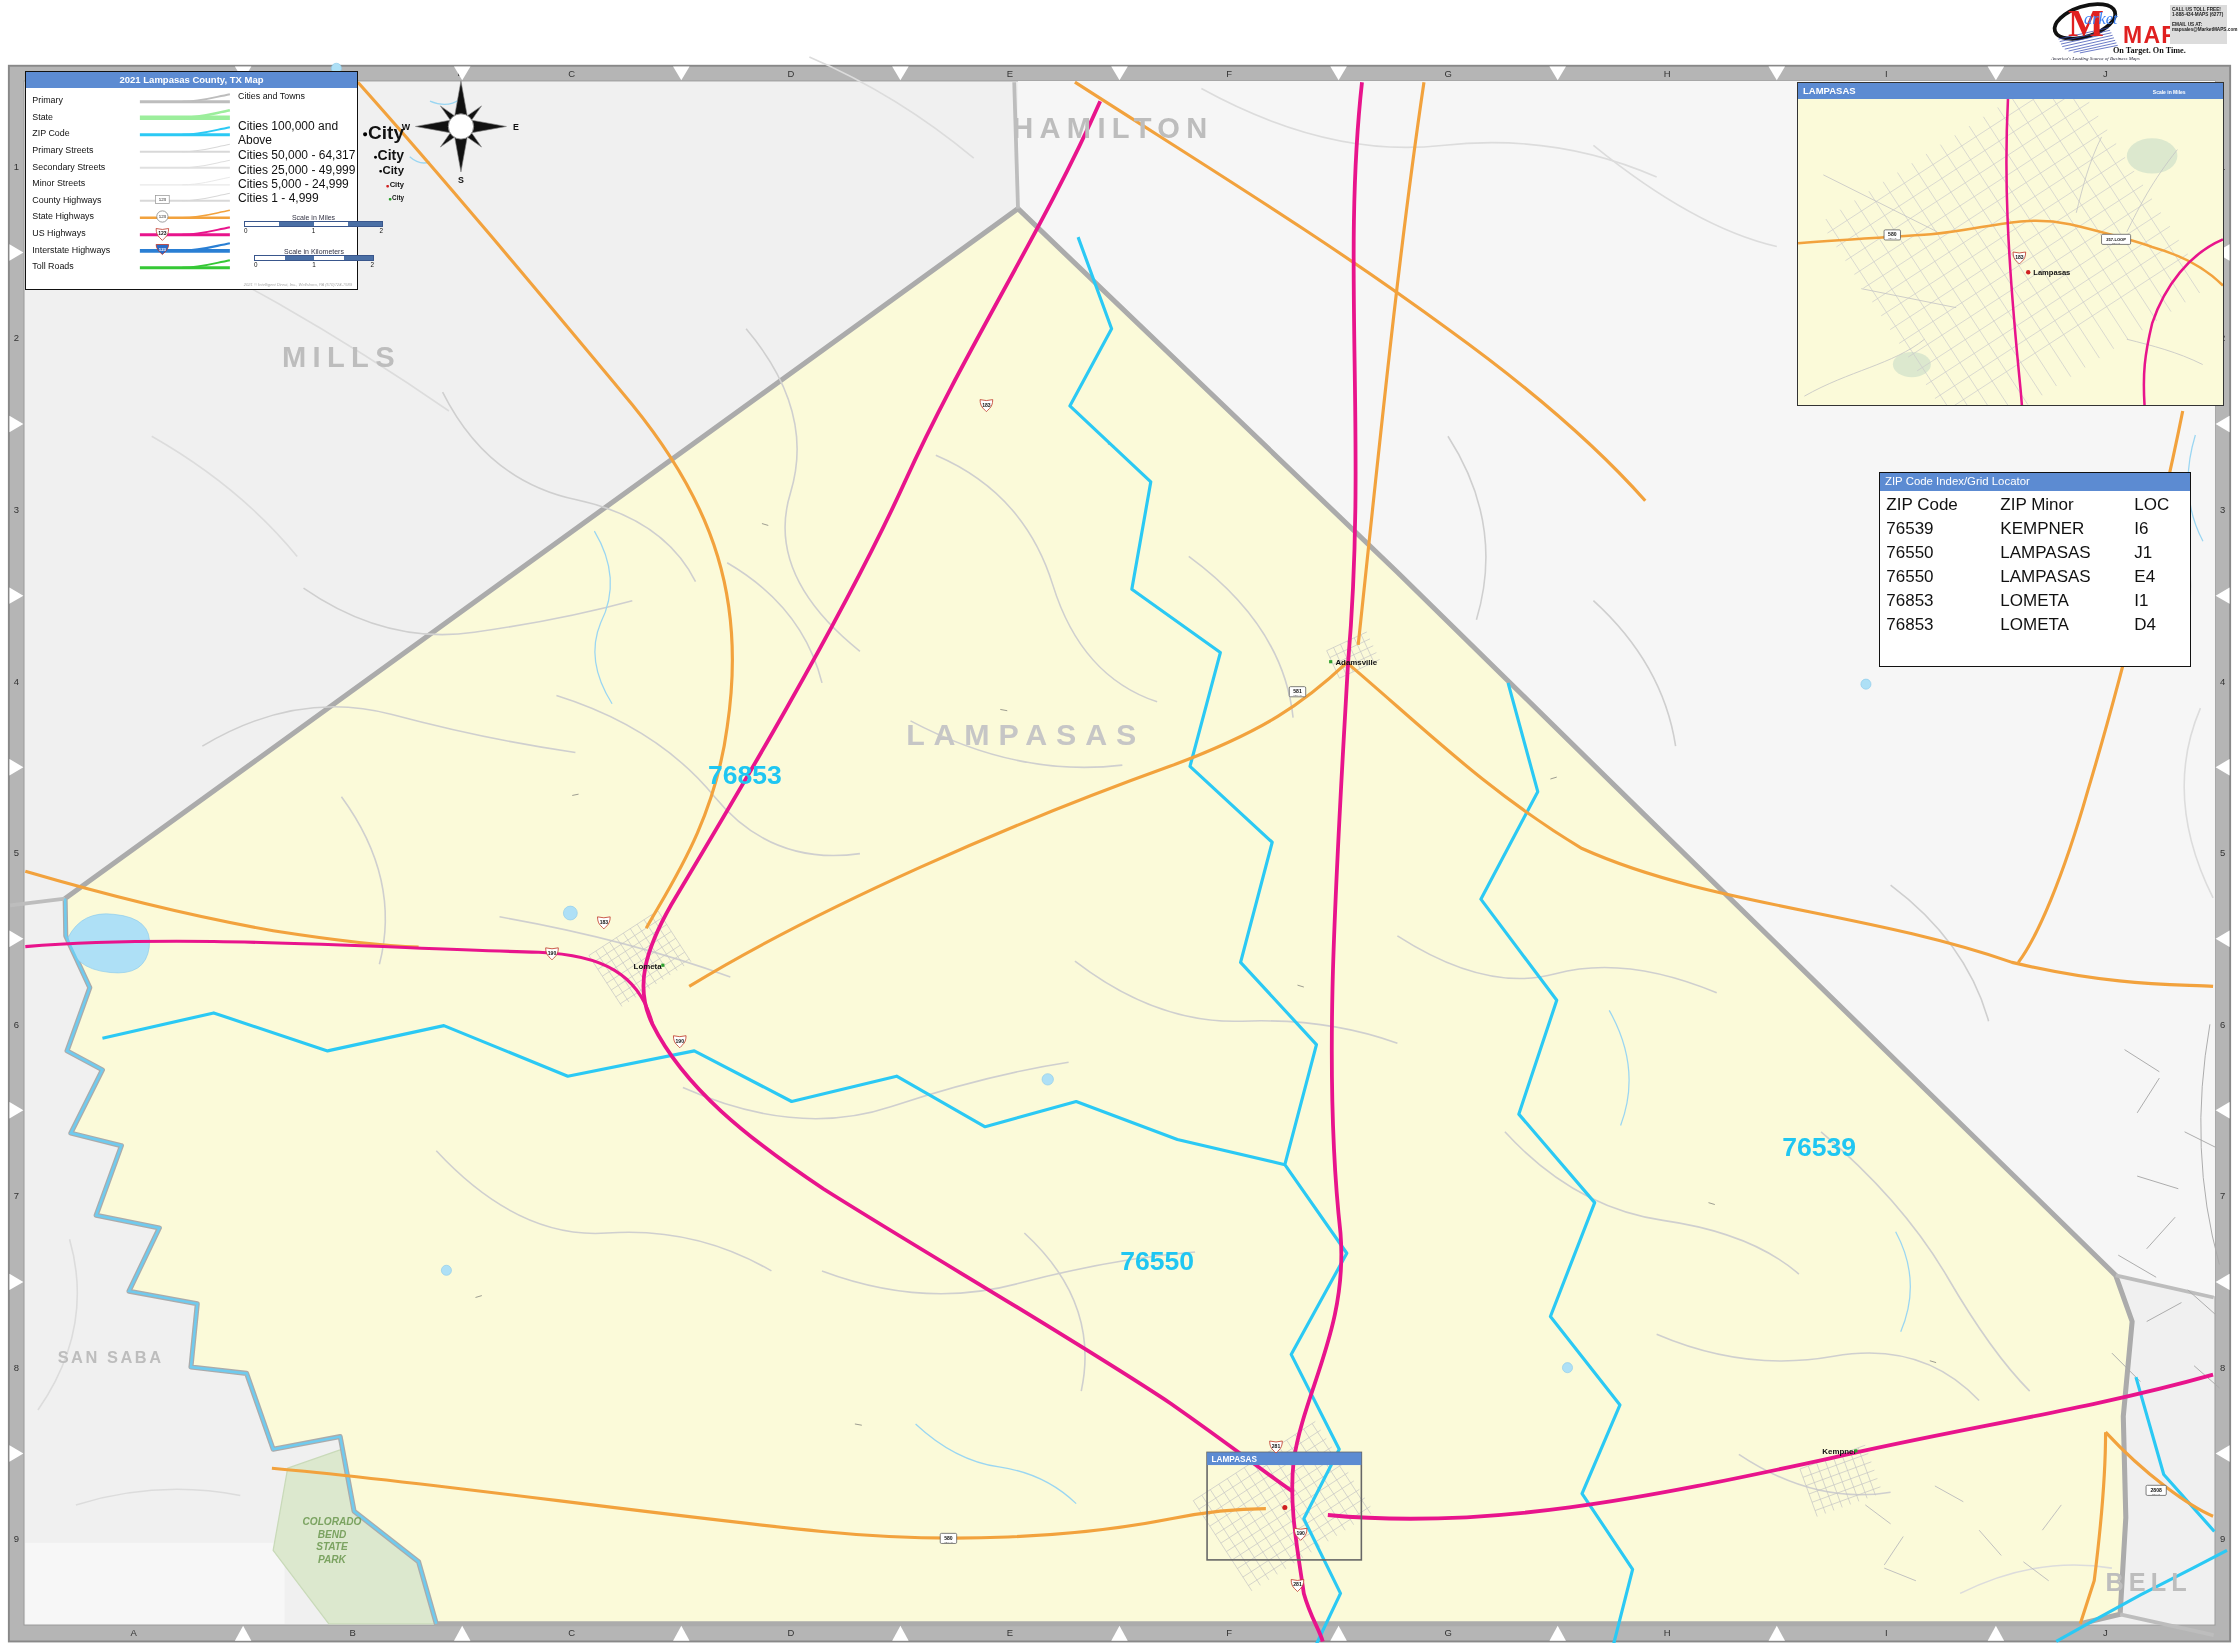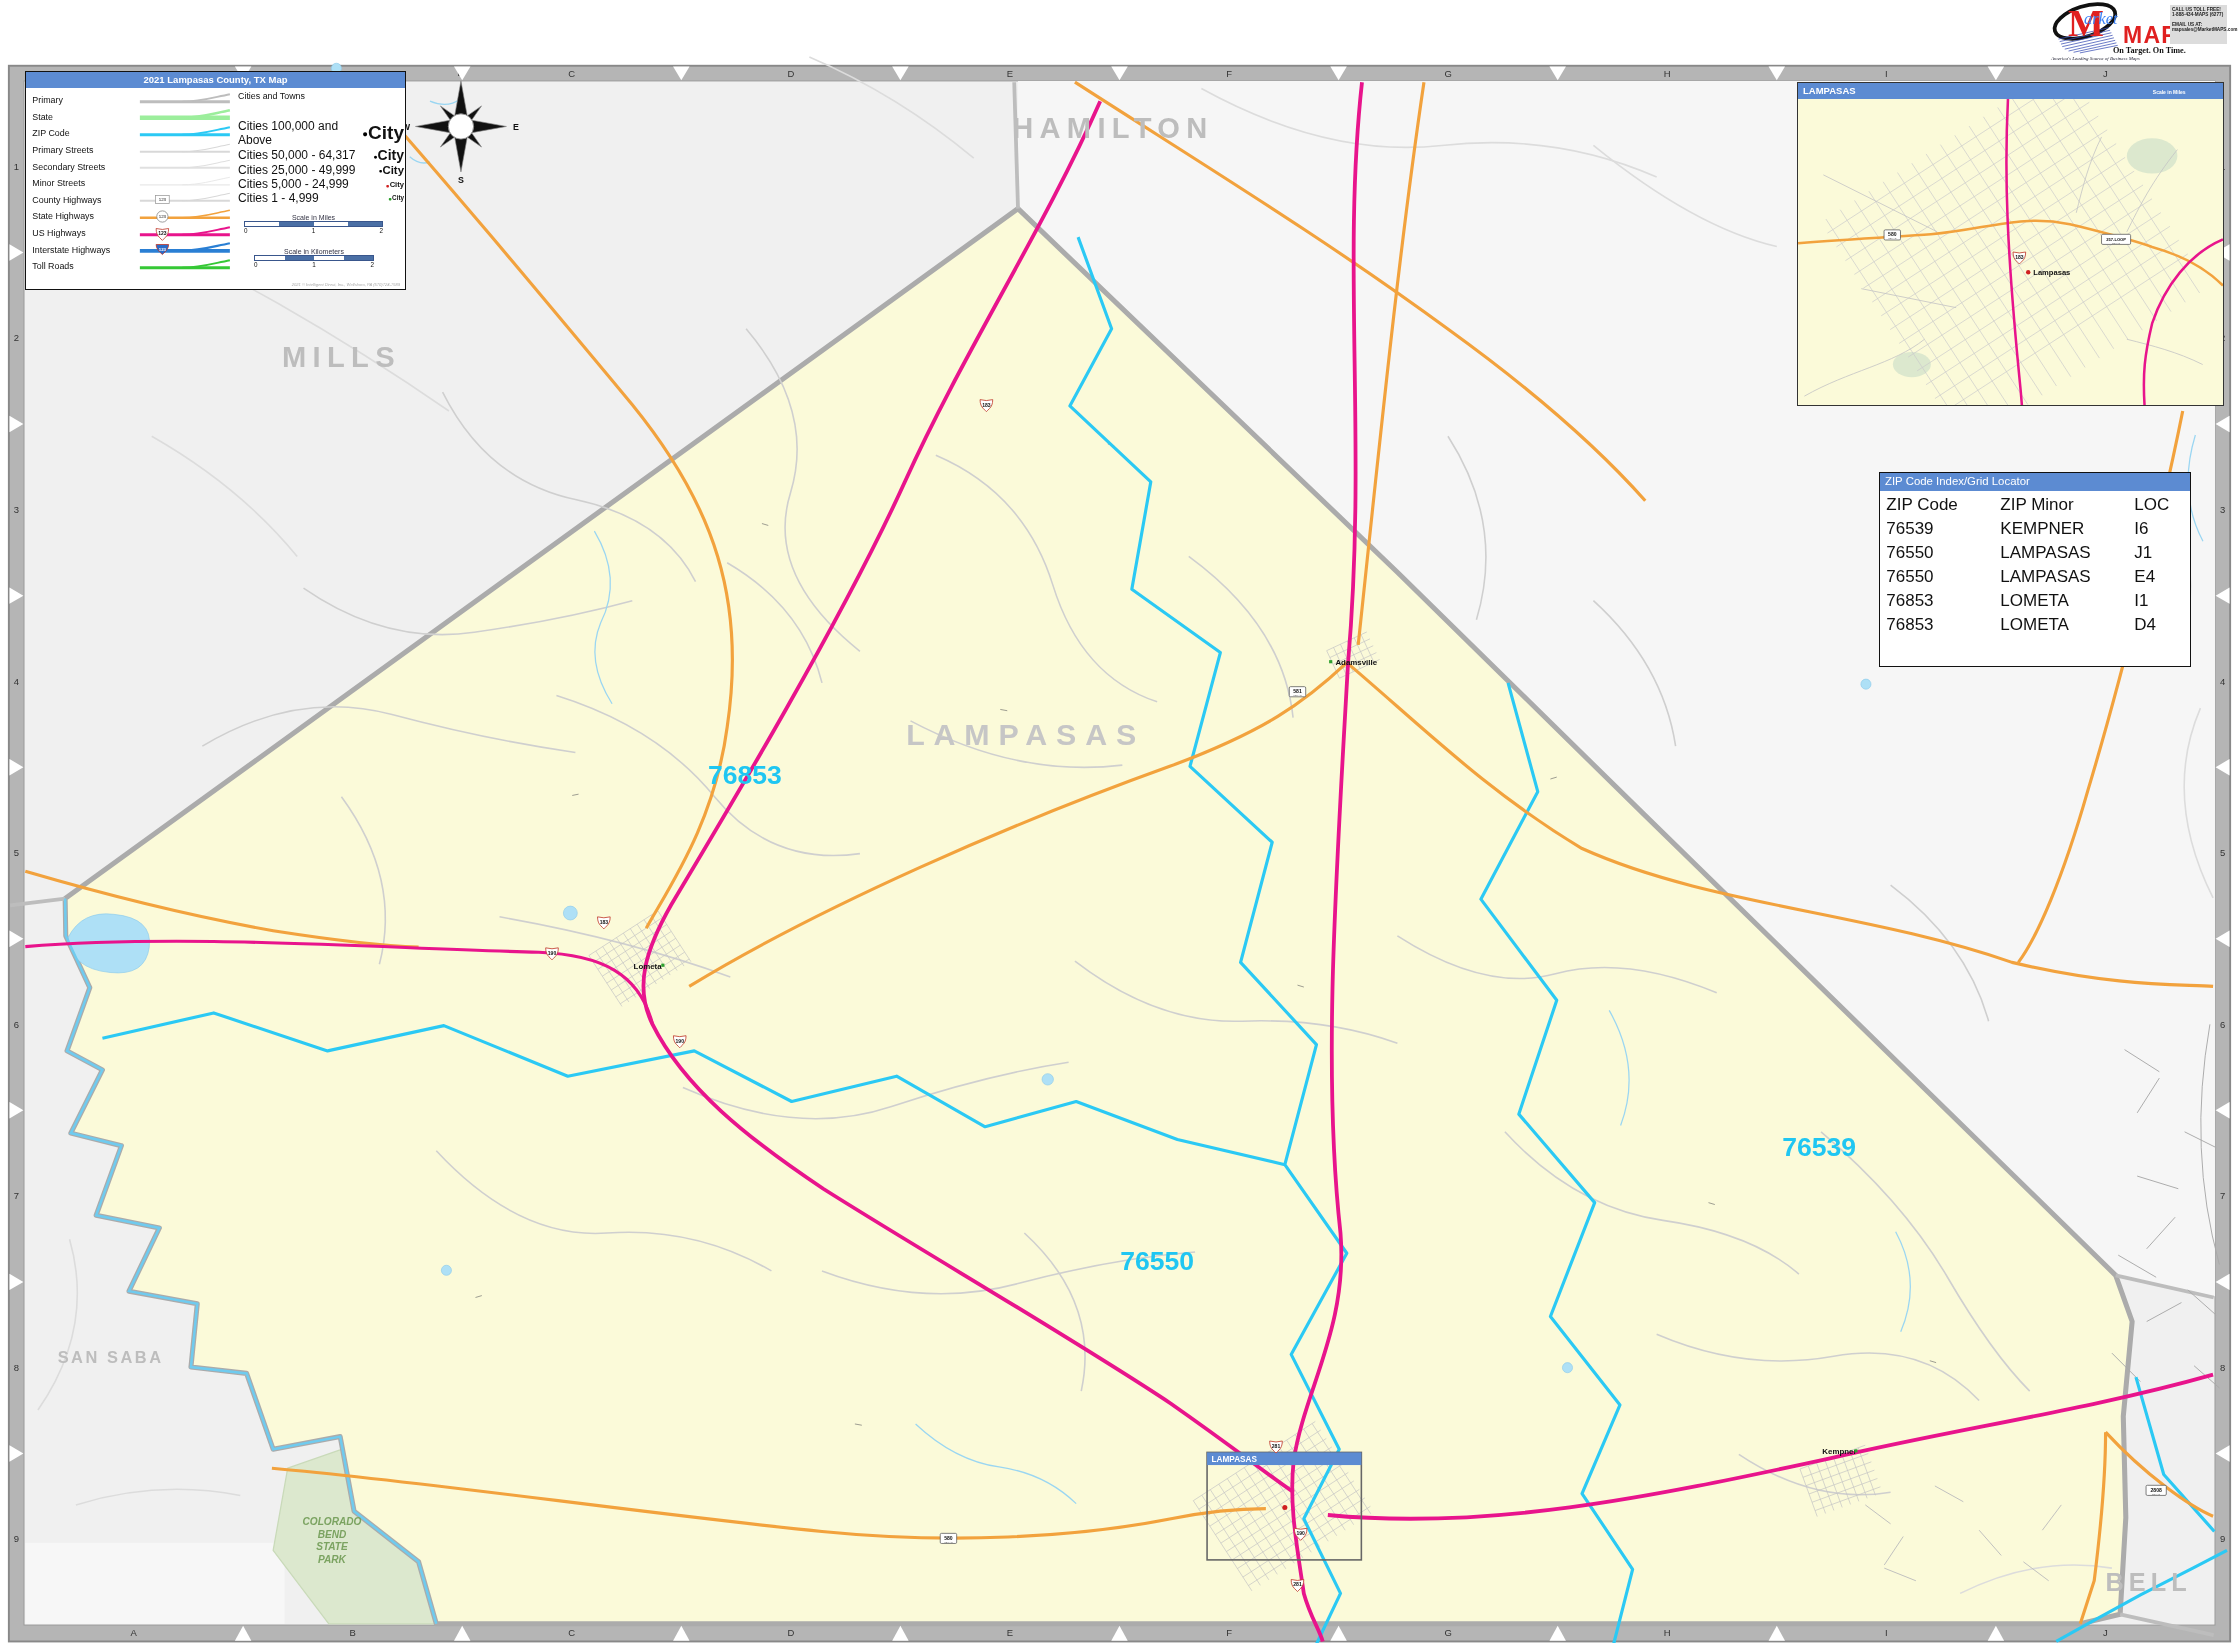--- a/index.html
+++ b/index.html
@@ -13,21 +13,21 @@
   .logoblk .arket{position:absolute;left:70px;top:8.9px;font-family:"Liberation Serif",serif;font-style:italic;font-size:16.4px;color:#3b82f6;}
   .logoblk .maps{position:absolute;left:109px;top:21.5px;font-size:23px;font-weight:bold;color:#E02020;letter-spacing:1.3px;}
   .logoblk .tagline{position:absolute;left:99px;top:46px;font-family:"Liberation Serif",serif;font-weight:bold;font-size:8.2px;color:#111;}
   .logoblk .subline{position:absolute;left:37px;top:56px;font-family:"Liberation Serif",serif;font-style:italic;font-size:5px;color:#223;}
   .contact{position:absolute;left:156px;top:5px;width:54px;height:37px;background:#DCDCDC;font-size:4.7px;font-weight:bold;color:#222;padding:1.9px 1.3px 0 1.9px;line-height:5.4px;}
   .contact .gap{height:3.8px;}
   svg{font-family:"Liberation Sans",sans-serif;}
   #mapsvg{position:absolute;left:0;top:0;}
   .panel{position:absolute;background:#fff;border:1.3px solid #111;box-sizing:border-box;}
   .panel .pbar{background:#5C8BD2;color:#fff;}
-  .legend{left:25px;top:71px;width:381px;height:219px;}
+  .legend{left:25px;top:71px;width:333px;height:219px;}
   .legend .pbar{height:16.4px;font-size:9.5px;font-weight:600;text-align:center;line-height:16.4px;}
   .lrows{position:absolute;left:6.3px;top:20px;width:202px;}
   .lrow{display:flex;align-items:center;height:16.6px;}
   .lrow .llab{width:106px;font-size:8.9px;color:#111;}
   .rcol{position:absolute;left:212px;top:19px;width:166px;}
   .rcol .chead{font-size:8.9px;color:#111;margin-bottom:18px;}
   .crow{display:flex;align-items:center;justify-content:space-between;}
   .crow .clab{font-size:12px;color:#111;}
   .scalebox{position:absolute;}
   .scalebox .st{font-size:7px;color:#334;text-align:center;}

